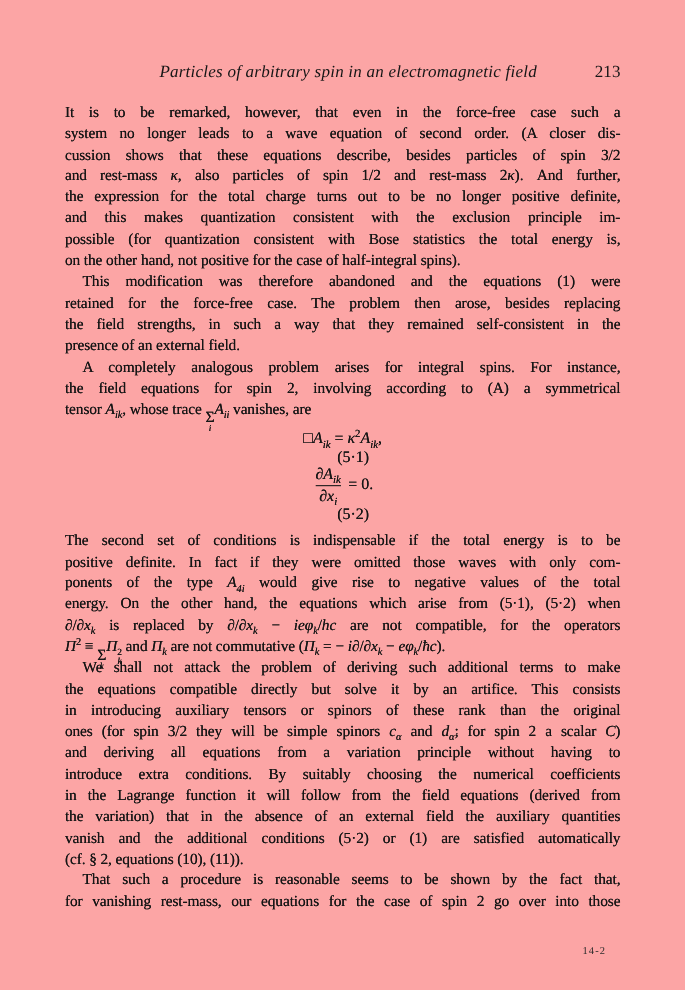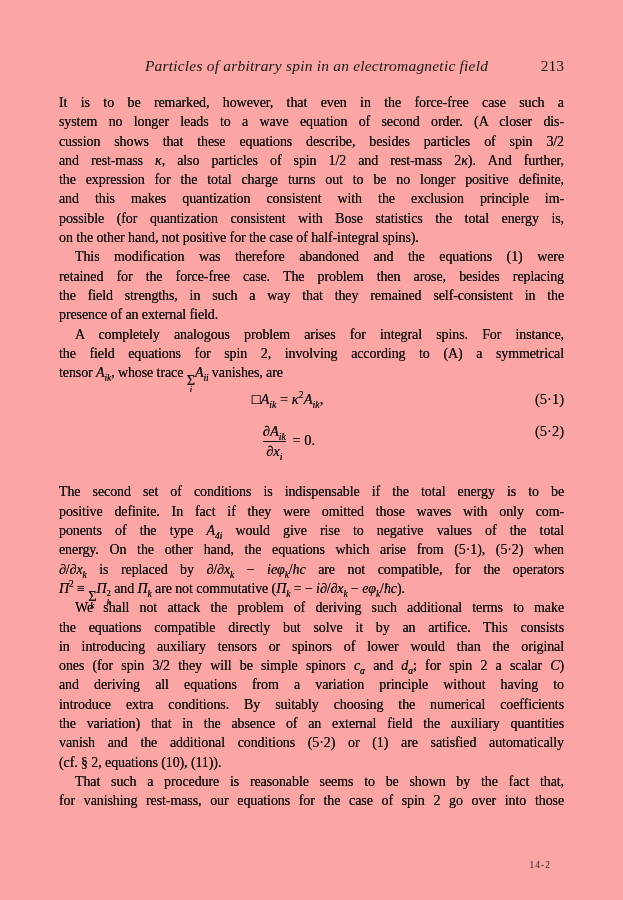--- a/index.html
+++ b/index.html
@@ -58,22 +58,24 @@
   }
   .ru .rt { font-size: 1.02em; }
   .ru .rb { font-size: 0.6em; font-style: italic; margin-top: -1px; }
   .rv { vertical-align: -0.25em; }
   .rv .rt { font-size: 0.62em; }
   .rv .rb { font-size: 0.62em; font-style: italic; margin-top: 0px; }
 
   
   .eqrow {
     display: flex;
+    align-items: center;
     font-size: 14.5px;
     text-shadow: 0 0 0.25px currentColor;
+    flex-direction: column;
   }
   .eqrow.eq-5-1 { margin-top: 9px; height: 24px; }
   .eqrow.eq-5-2 { margin-top: 8px; height: 46px; margin-bottom: 13px; }
   .eq { flex: 1; text-align: center; }
   .eqlabel { width: 48px; text-align: right; }
   .frac {
     display: inline-flex;
     flex-direction: column;
     align-items: center;
     vertical-align: middle;
@@ -145,24 +147,25 @@
               <span class="rt">Σ</span>
               <span class="rb">k</span>
             </span><span class="ri">Π</span><span class="rv">
               <span class="rt">2</span>
               <span class="rb">k</span>
             </span> and <span class="ri">Π</span><sub class="rs">k</sub> are not commutative (<span class="ri">Π</span><sub class="rs">k</sub> = − <span class="ri">i</span>∂/∂<span class="ri">x</span><sub class="rs">k</sub> − <span class="ri">eφ</span><sub class="rs">k</sub>/<span class="ri">ħc</span>).</div>
         </div>
         <div class="para">
           <div class="line indent">We shall not attack the problem of deriving such additional terms to make</div>
           <div class="line">the equations compatible directly but solve it by an artifice. This consists</div>
-          <div class="line">in introducing auxiliary tensors or spinors of lower would than the original</div>
+          <div class="line">in introducing auxiliary tensors or spinors of these rank than the original</div>
           <div class="line">ones (for spin 3/2 they will be simple spinors <span class="ri">c</span><sub class="rs">α</sub> and <span class="ri">d</span><sub class="rs">α̇</sub>; for spin 2 a scalar <span class="ri">C</span>)</div>
           <div class="line">and deriving all equations from a variation principle without having to</div>
           <div class="line">introduce extra conditions. By suitably choosing the numerical coefficients</div>
+          <div class="line">in the Lagrange function it will follow from the field equations (derived from</div>
           <div class="line">the variation) that in the absence of an external field the auxiliary quantities</div>
           <div class="line">vanish and the additional conditions (5·2) or (1) are satisfied automatically</div>
           <div class="line last">(cf. § 2, equations (10), (11)).</div>
         </div>
         <div class="para">
           <div class="line indent">That such a procedure is reasonable seems to be shown by the fact that,</div>
           <div class="line">for vanishing rest-mass, our equations for the case of spin 2 go over into those</div>
         </div>
       </div>
   </div>

